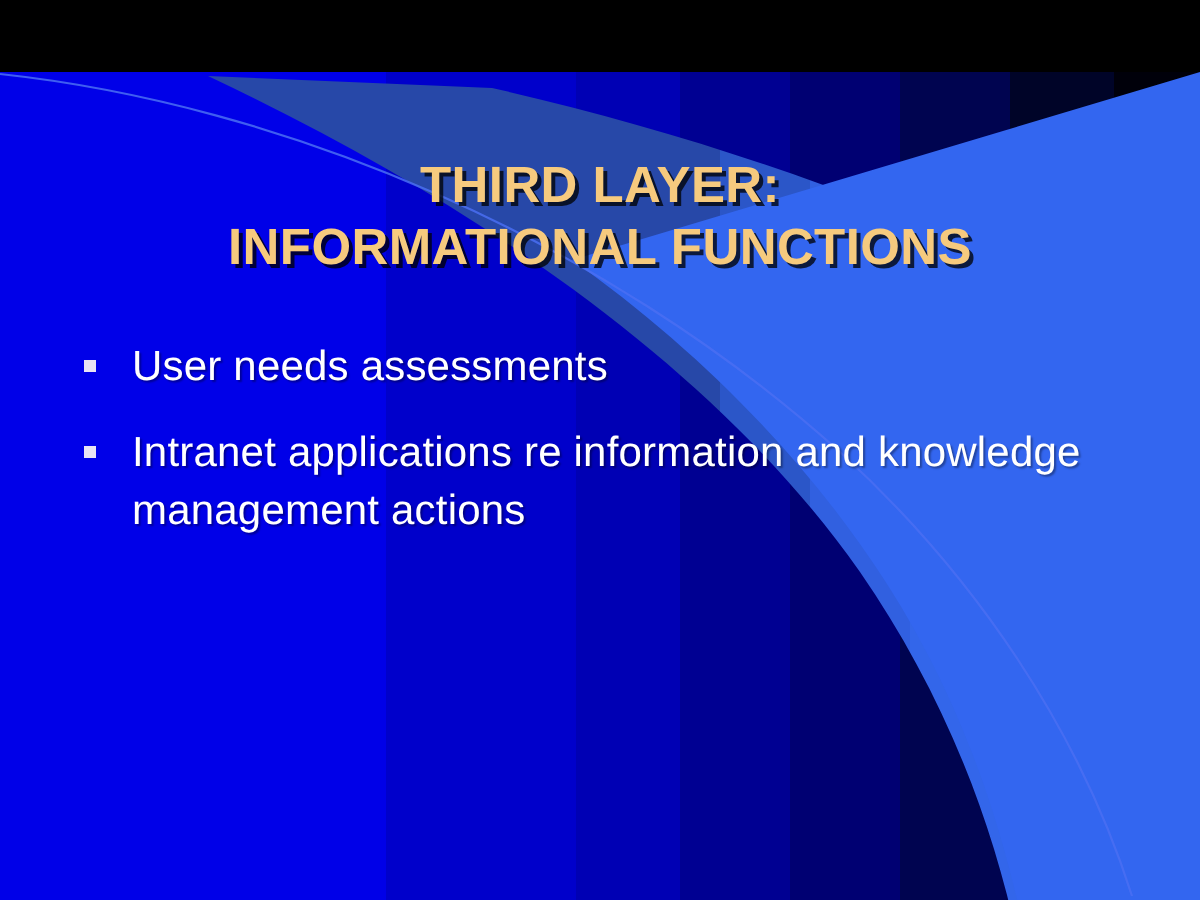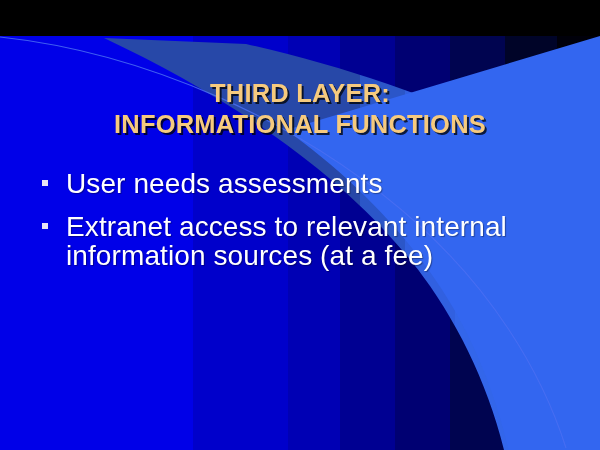--- a/index.html
+++ b/index.html
@@ -91,21 +91,21 @@
     flex: 0 0 auto;
     width: 6px;
     height: 6px;
     background: #e8e4f4;
     margin-top: 11px;
     margin-right: 18px;
   }
   .bullet-text {
     flex: 1 1 auto;
     color: #ffffff;
-    font-size: 28px;
+    font-size: 21px;
     line-height: 29px;
     letter-spacing: 0.1px;
     text-shadow: 1px 1px 1px rgba(0,0,0,0.35);
   }
 </style>
 </head>
 <body>
 
 <div id="slide">
 
@@ -168,21 +168,21 @@
 INFORMATIONAL FUNCTIONS</div>
 
     <div id="bullets">
 
       <div class="bullet-item">
         <span class="bullet-marker"></span>
         <span class="bullet-text">User needs assessments</span>
       </div>
 
 
-
       <div class="bullet-item">
         <span class="bullet-marker"></span>
-        <span class="bullet-text">Extranet access to relevant internal information sources (at a fee)</span>
+        <span class="bullet-text">Intranet applications re information and knowledge management actions</span>
       </div>
+
 
     </div>
   </div>
 </div>
 
 </body></html>

